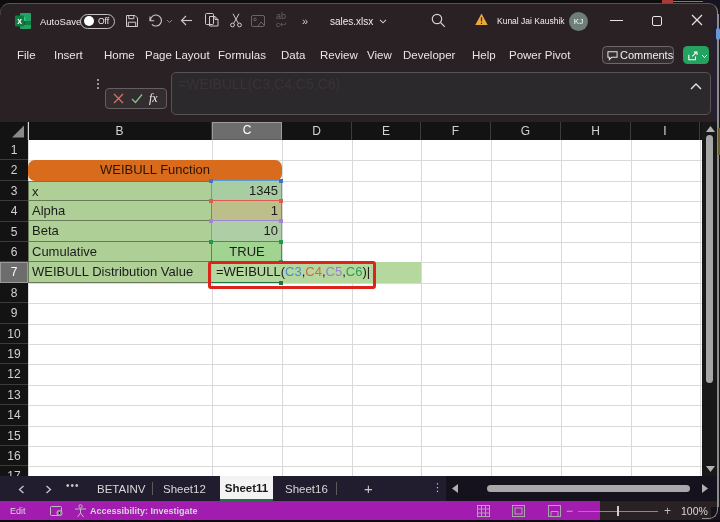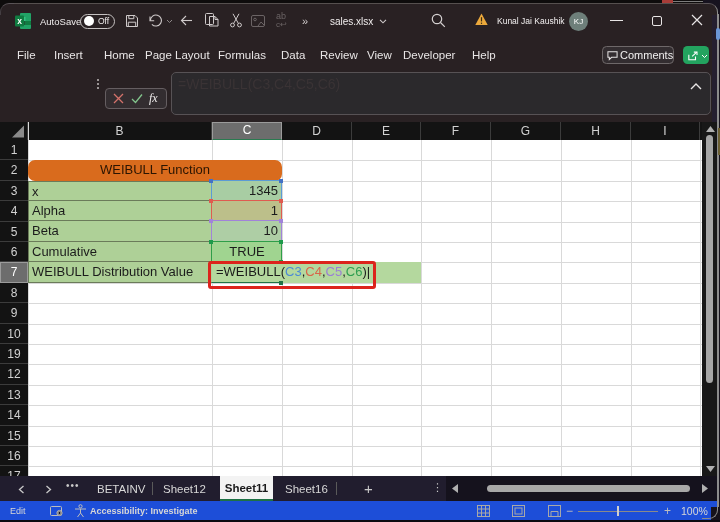--- a/index.html
+++ b/index.html
@@ -31,21 +31,21 @@
   .gl-v { position:absolute; top:18px; width:1px; height:336px; background:#d9d9d9; }
   .gl-h { position:absolute; left:28px; width:674px; height:1px; background:#d9d9d9; }
 
   
   #vscroll { position:absolute; top:122px; left:702px; width:18px; height:354px; background:#181818; }
 
   
   #tabbar { position:absolute; top:476px; left:0; width:720px; height:26px; background:#211d2e; color:#d8d8d8; font-size:11.5px; }
 
   
-  #statusbar { position:absolute; top:501px; left:0; width:720px; height:18.5px; background:#1d4ed8; color:#d6d6d6; font-size:9px; }
+  #statusbar { position:absolute; top:501px; left:0; width:600px; height:18.5px; background:#a21caf; color:#d6d6d6; font-size:9px; }
 </style>
 </head>
 <body>
 <div id="app">
 
   <div id="titlebar">
 
     <svg class="abs" style="left:15px;top:13px" width="16" height="16" viewBox="0 0 16 16">
       <rect x="5" y="0" width="11" height="16" rx="1" fill="#21a366"></rect>
       <rect x="5" y="4" width="5.5" height="4" fill="#33c481"></rect>
@@ -133,20 +133,21 @@
     <div class="mitem" style="left:17px">File</div>
     <div class="mitem" style="left:54px">Insert</div>
     <div class="mitem" style="left:104px">Home</div>
     <div class="mitem" style="left:145px">Page Layout</div>
     <div class="mitem" style="left:218px">Formulas</div>
     <div class="mitem" style="left:281px">Data</div>
     <div class="mitem" style="left:320px">Review</div>
     <div class="mitem" style="left:367px">View</div>
     <div class="mitem" style="left:403px">Developer</div>
     <div class="mitem" style="left:472px">Help</div>
+    <div class="mitem" style="left:509px">Power Pivot</div>
 
     <div class="abs" style="left:602px;top:3.5px;width:72px;height:18px;background:#332d30;border:1px solid #6e6869;border-radius:4.5px;">
       <svg class="abs" style="left:4px;top:3.5px" width="11" height="11" viewBox="0 0 12 11" fill="none" stroke="#e8e5e5" stroke-width="1.1">
         <path d="M1 1.5 h10 v6 h-6 l-2.5 2.5 v-2.5 h-1.5 z"></path>
       </svg>
       <div class="abs" style="left:17px;top:2px;font-size:11px;color:#f2f0f0;">Comments</div>
     </div>
 
     <div class="abs" style="left:683px;top:3.5px;width:26px;height:18px;background:#23a35f;border-radius:4.5px;">
       <svg class="abs" style="left:5px;top:5px" width="10" height="10" viewBox="0 0 12 11" fill="none" stroke="#fff" stroke-width="1.3">

